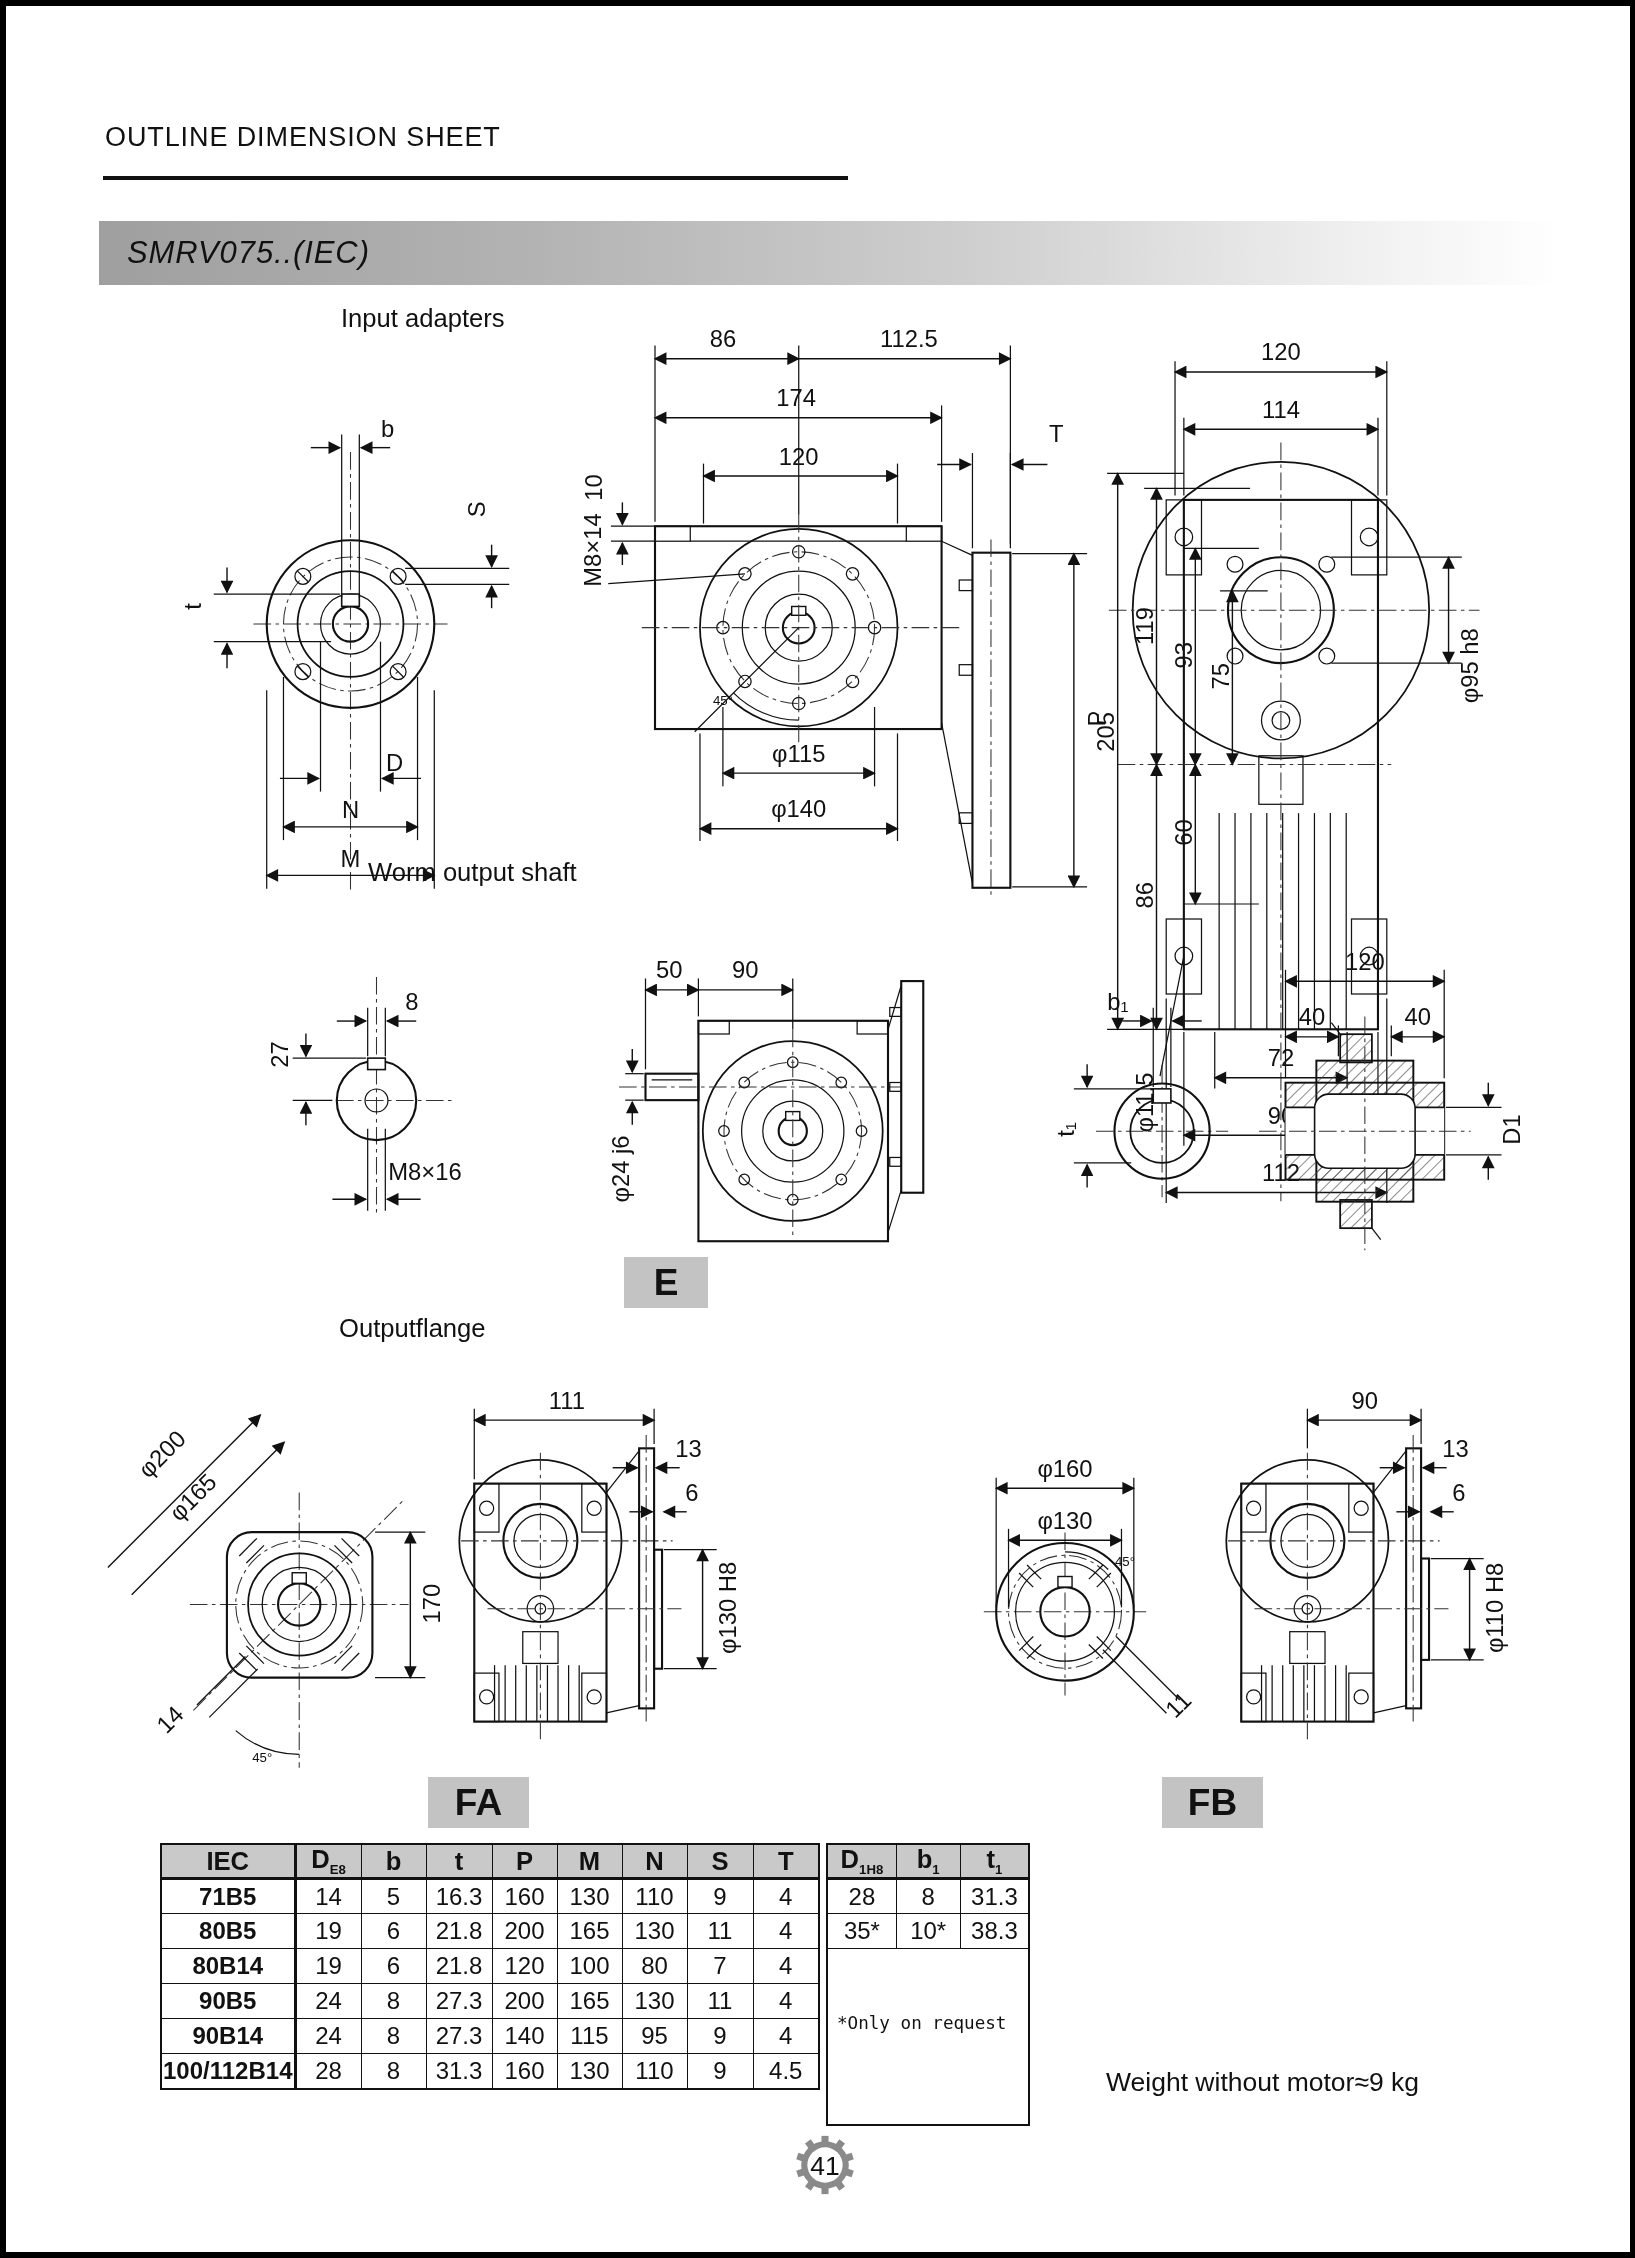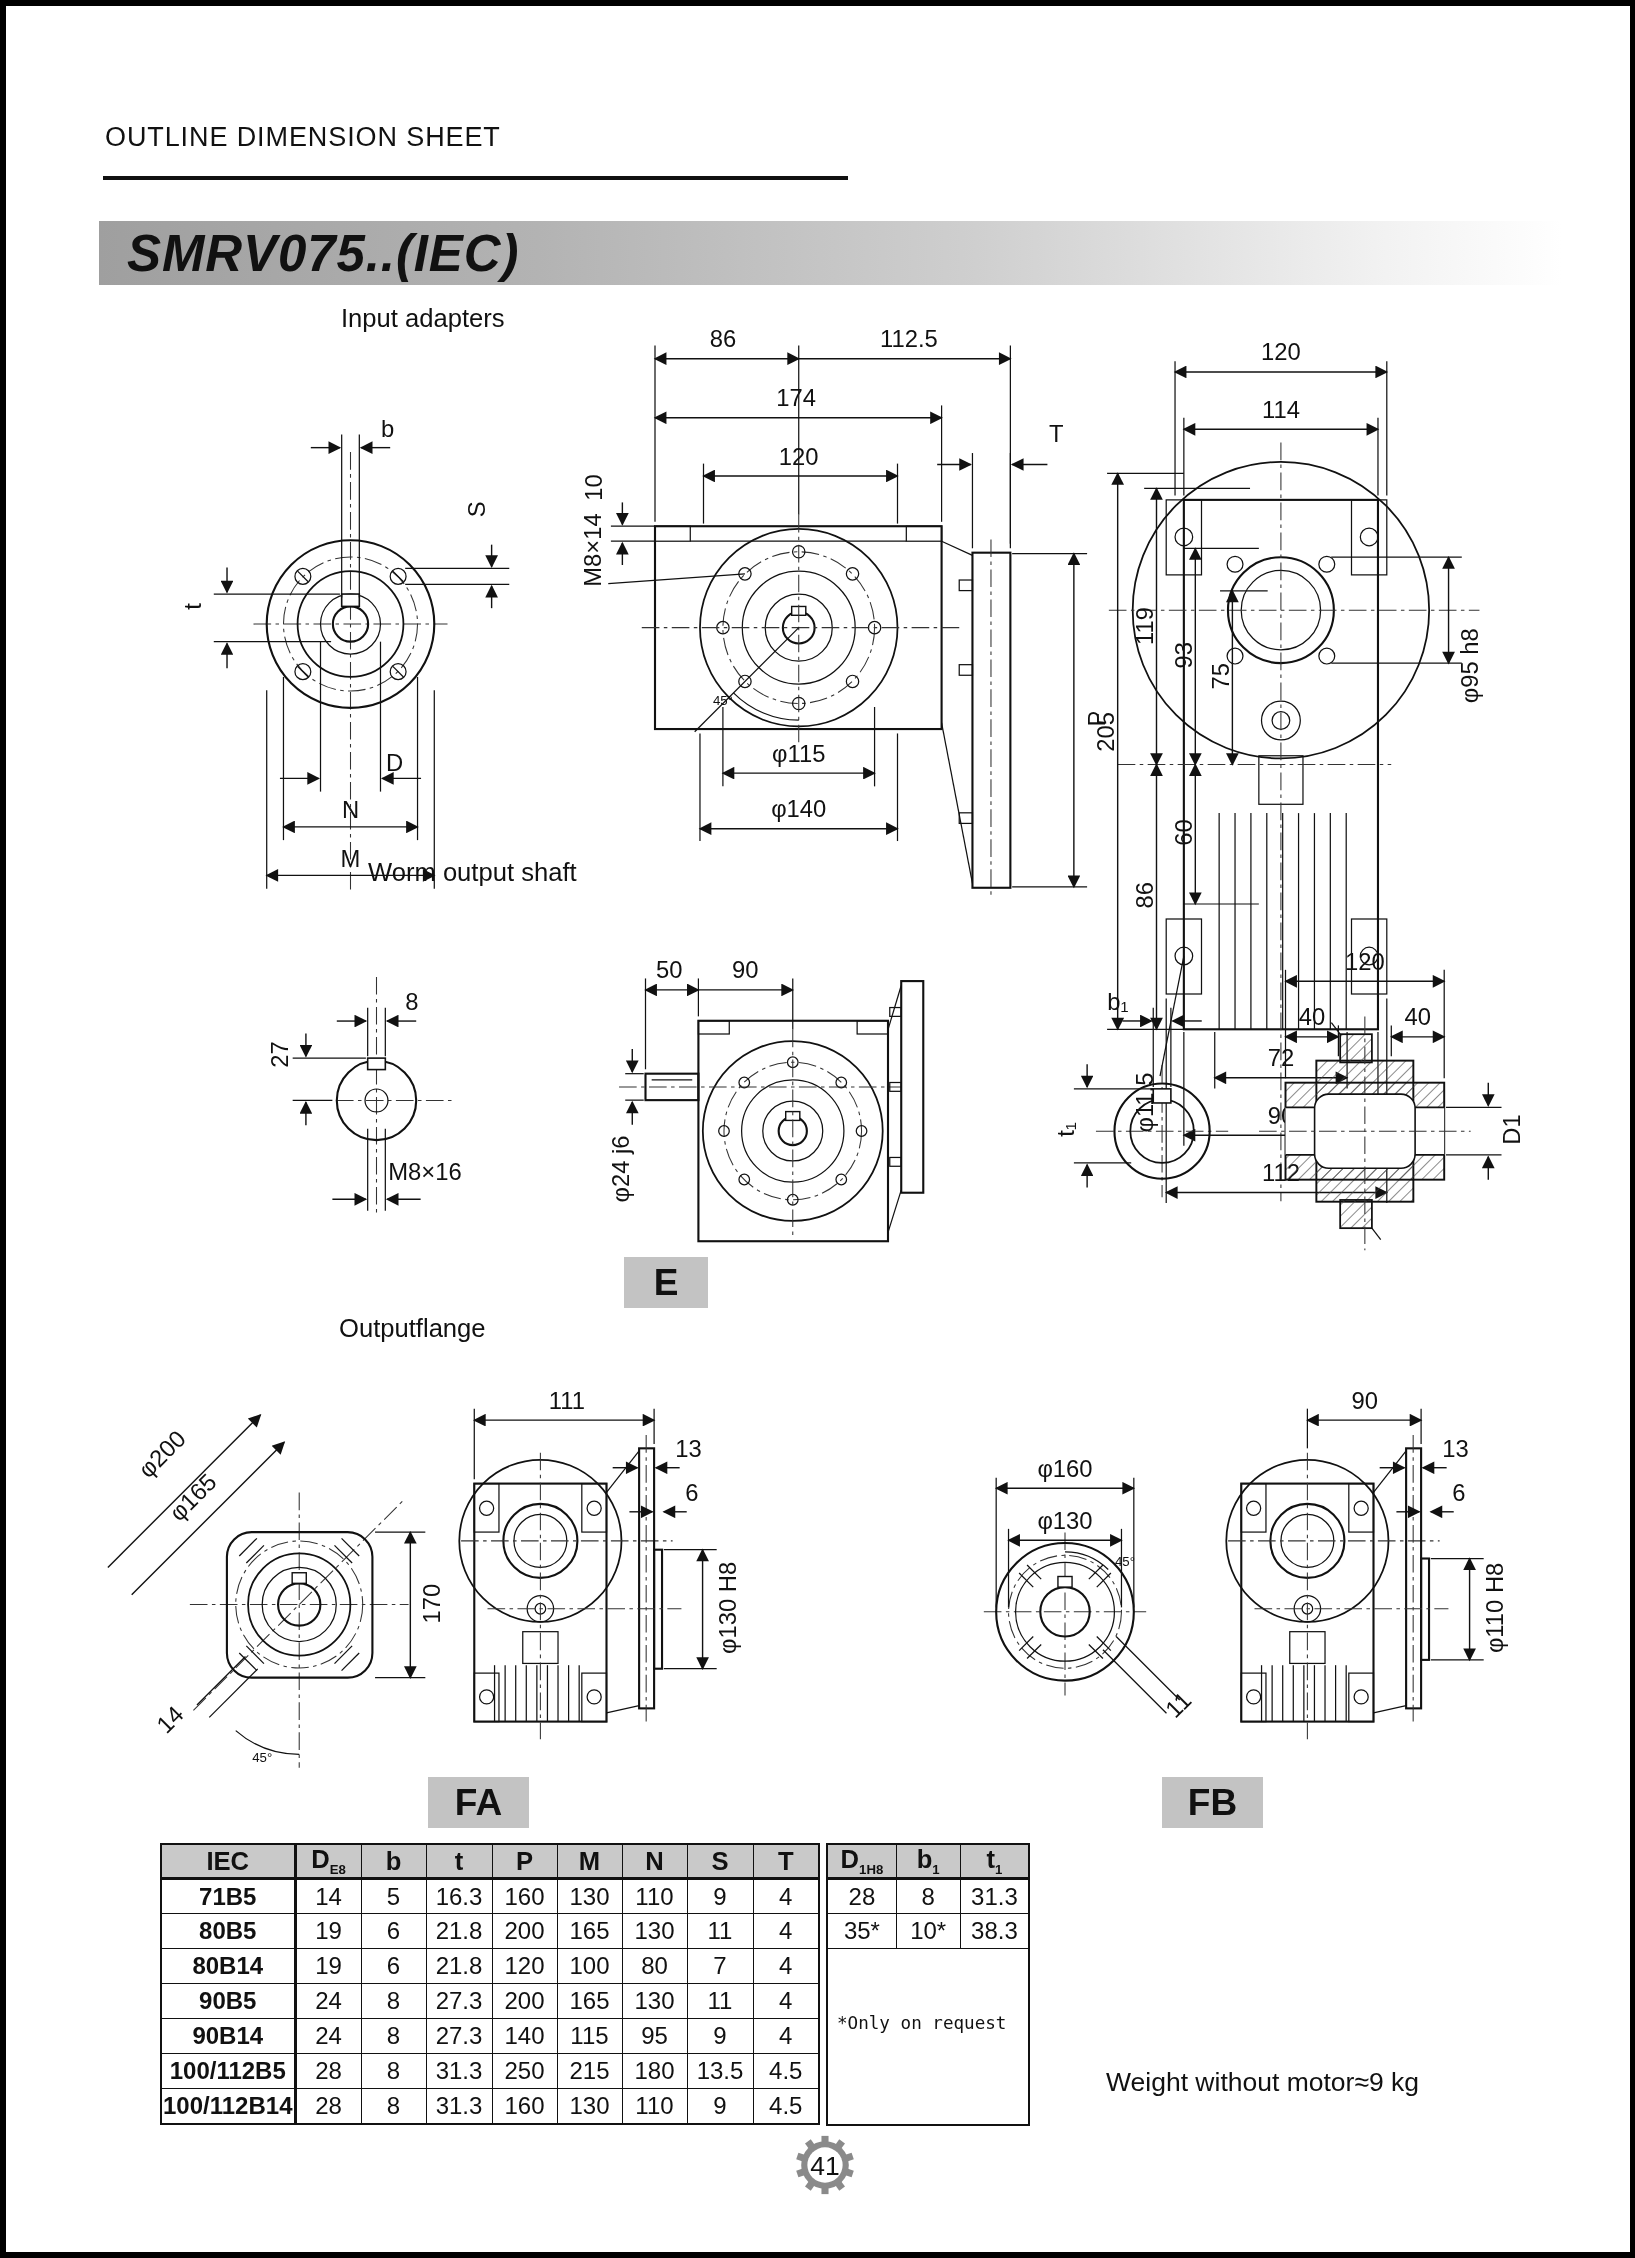--- a/index.html
+++ b/index.html
@@ -4,21 +4,21 @@
 <style>
   html,body{margin:0;padding:0;background:#e8e8e8;}
   .page{position:relative;width:1636px;height:2258px;background:#fff;box-sizing:border-box;
         border:6.2px solid #000;font-family:"Liberation Sans","DejaVu Sans",sans-serif;color:#111;overflow:hidden;}
   .abs{position:absolute;}
   .hdr-title{left:99px;top:116px;font-size:27px;letter-spacing:0.9px;font-weight:500;}
   .hdr-rule{left:97px;top:170px;width:745px;height:3.5px;background:#111;}
   .banner{left:93px;top:215px;width:1463px;height:64px;
           background:linear-gradient(90deg,#9f9f9f 0%,#b3b3b3 30%,#cfcfcf 60%,#f2f2f2 88%,#ffffff 100%);
           display:flex;align-items:center;}
-  .banner span{margin-left:28px;font-size:51px;font-weight:bold;font-style:italic;letter-spacing:0.9px;}
+  .banner span{margin-left:28px;font-size:31px;font-weight:normal;font-style:italic;letter-spacing:0.9px;}
   .sec-title{font-size:25.6px;}
   .tag-box{background:#c3c3c3;display:flex;align-items:center;justify-content:center;
            font-size:37px;font-weight:bold;}
   svg text{font-family:"Liberation Sans","DejaVu Sans",sans-serif;fill:#111;}
   .d{font-size:27px;text-anchor:middle;}
   .sm{font-size:15px;text-anchor:middle;}
   .ol{fill:none;stroke:#111;stroke-width:2.4;}
   .t2{fill:none;stroke:#111;stroke-width:2;}
   .th{fill:none;stroke:#111;stroke-width:1.4;}
   .cl{fill:none;stroke:#333;stroke-width:1.2;stroke-dasharray:20 5 4 5;}
@@ -786,31 +786,20 @@
         <td>24</td>
             <td>8</td>
         <td>27.3</td>
             <td>140</td>
         <td>115</td>
             <td>95</td>
         <td>9</td>
             <td>4</td>
       </tr>
       <tr style="height:35px">
-        <td class="rowlab thickR">100/112B5</td>
-        <td>28</td>
-            <td>8</td>
-        <td>31.3</td>
-            <td>250</td>
-        <td>215</td>
-            <td>180</td>
-        <td>13.5</td>
-            <td>4.5</td>
-      </tr>
-      <tr style="height:35px">
         <td class="rowlab thickR">100/112B14</td>
         <td>28</td>
             <td>8</td>
         <td>31.3</td>
             <td>160</td>
         <td>130</td>
             <td>110</td>
         <td>9</td>
             <td>4.5</td>
       </tr>

